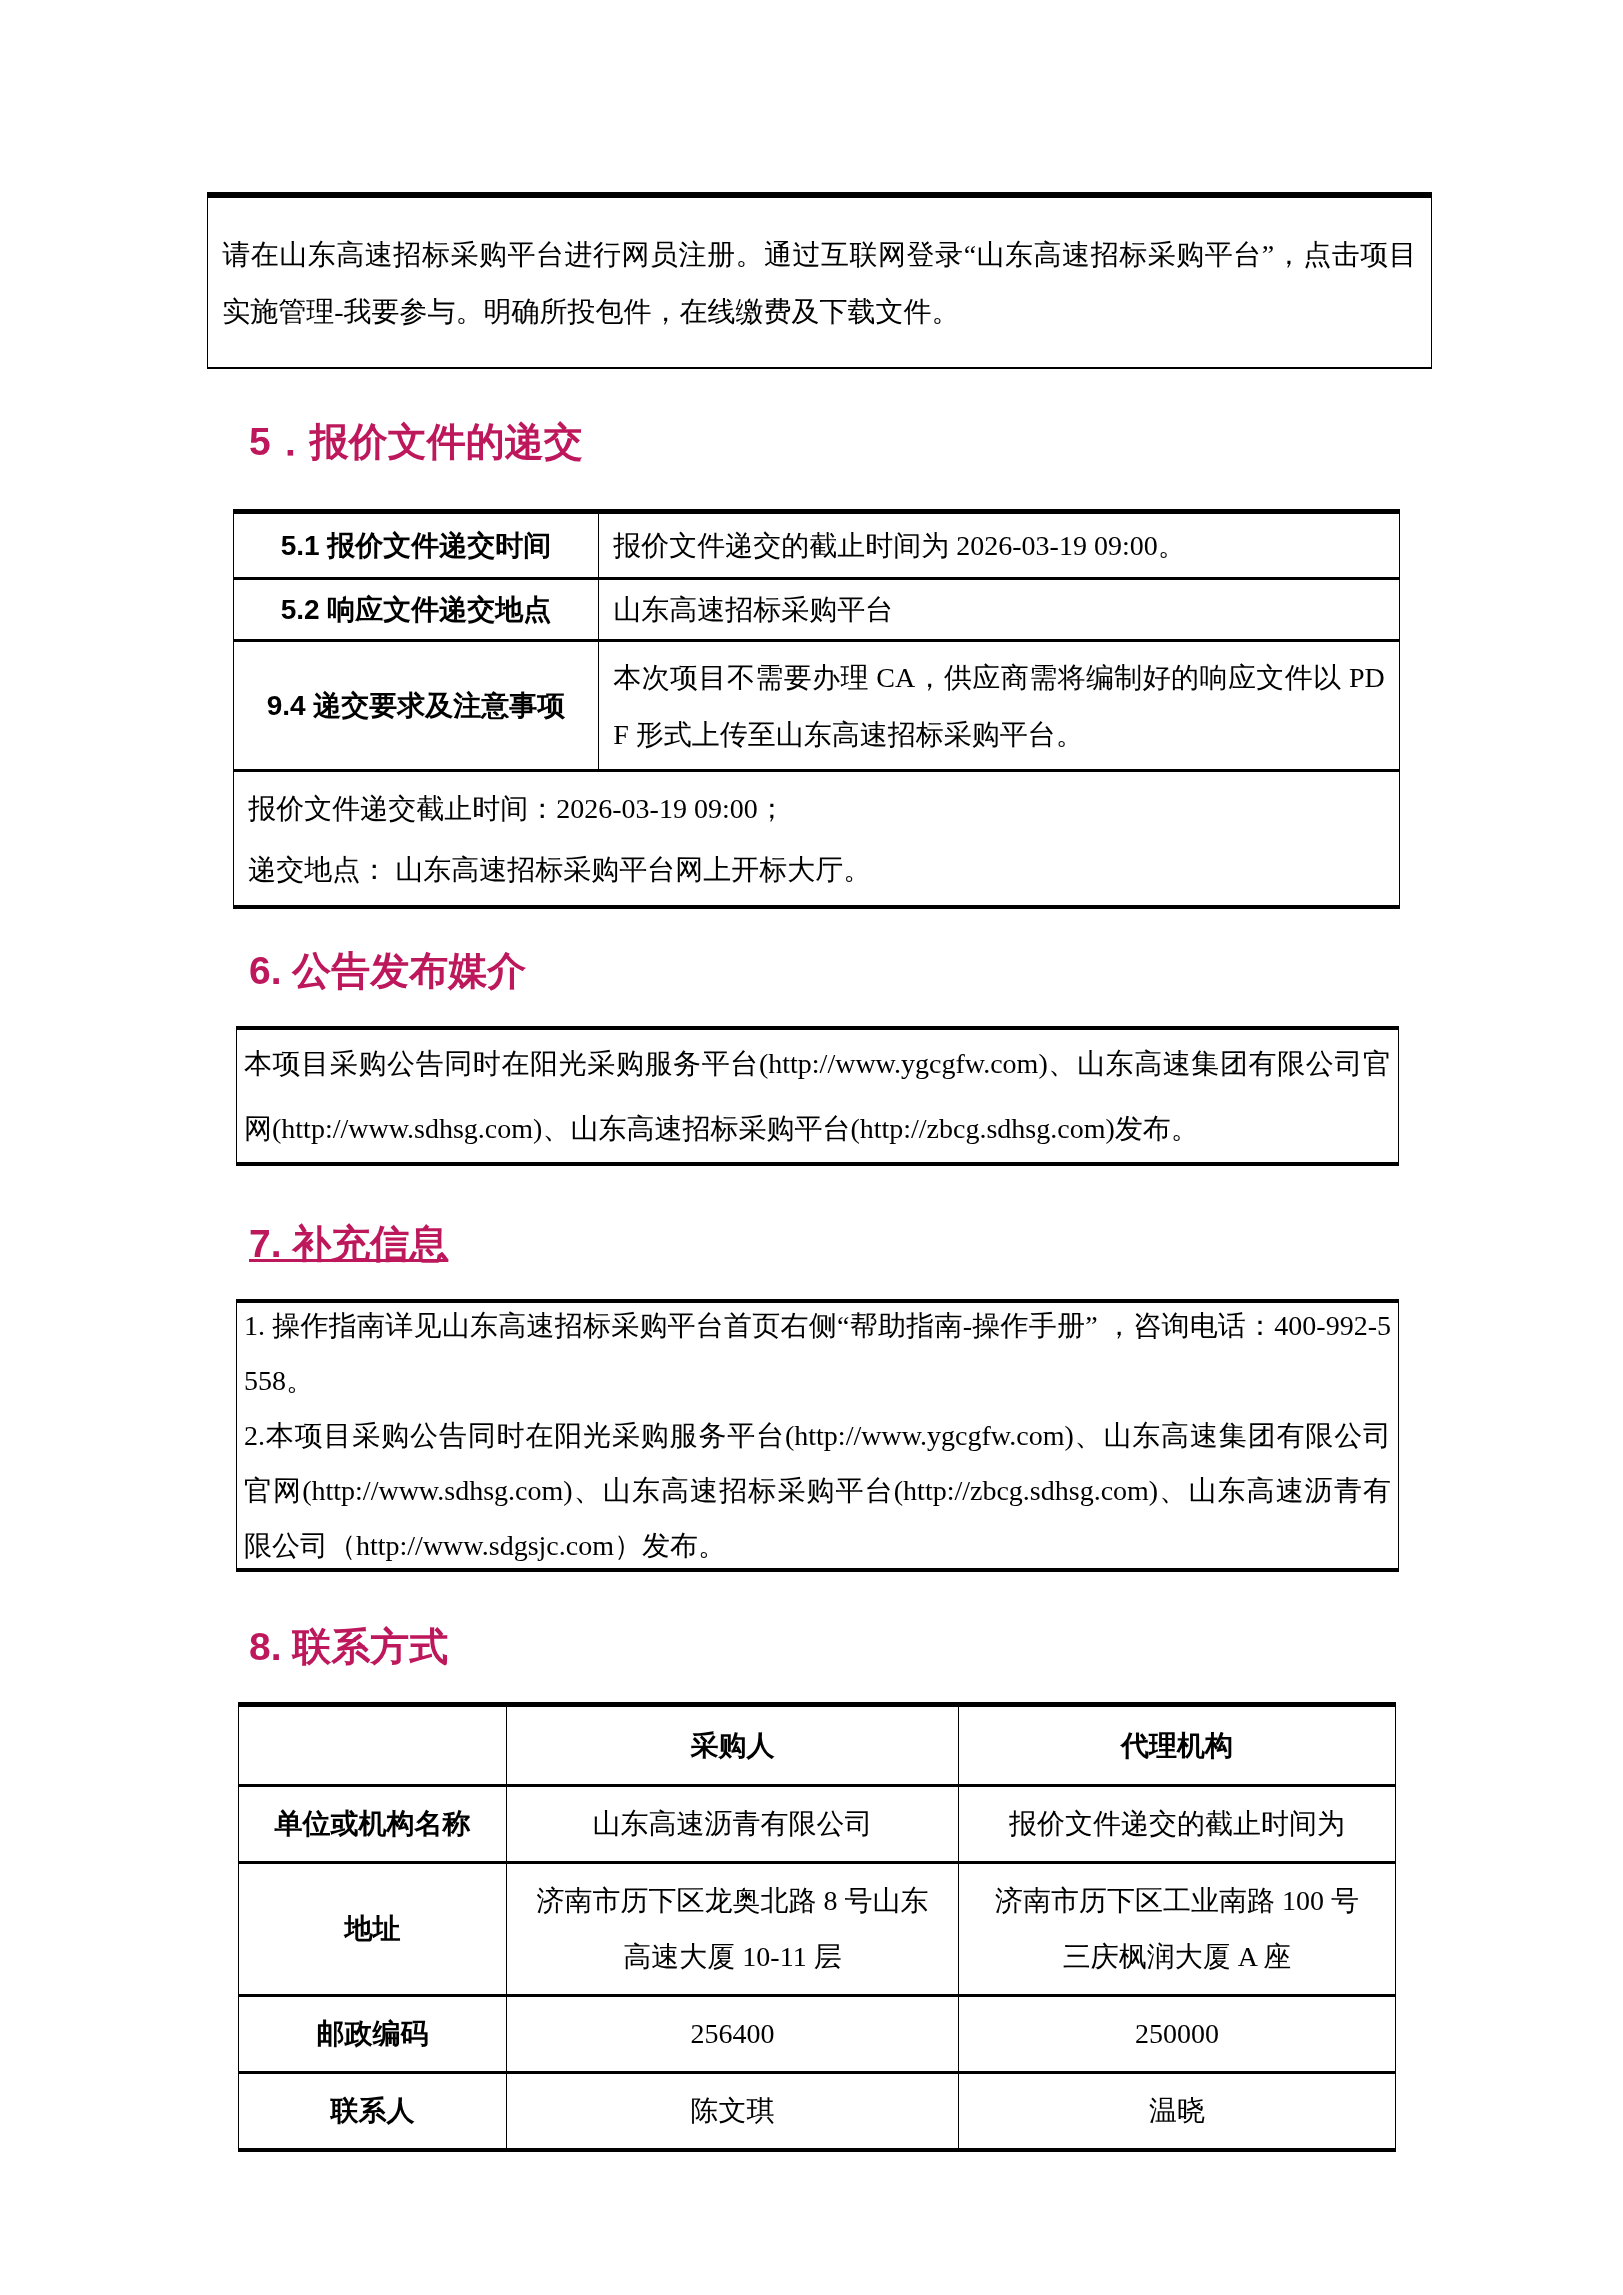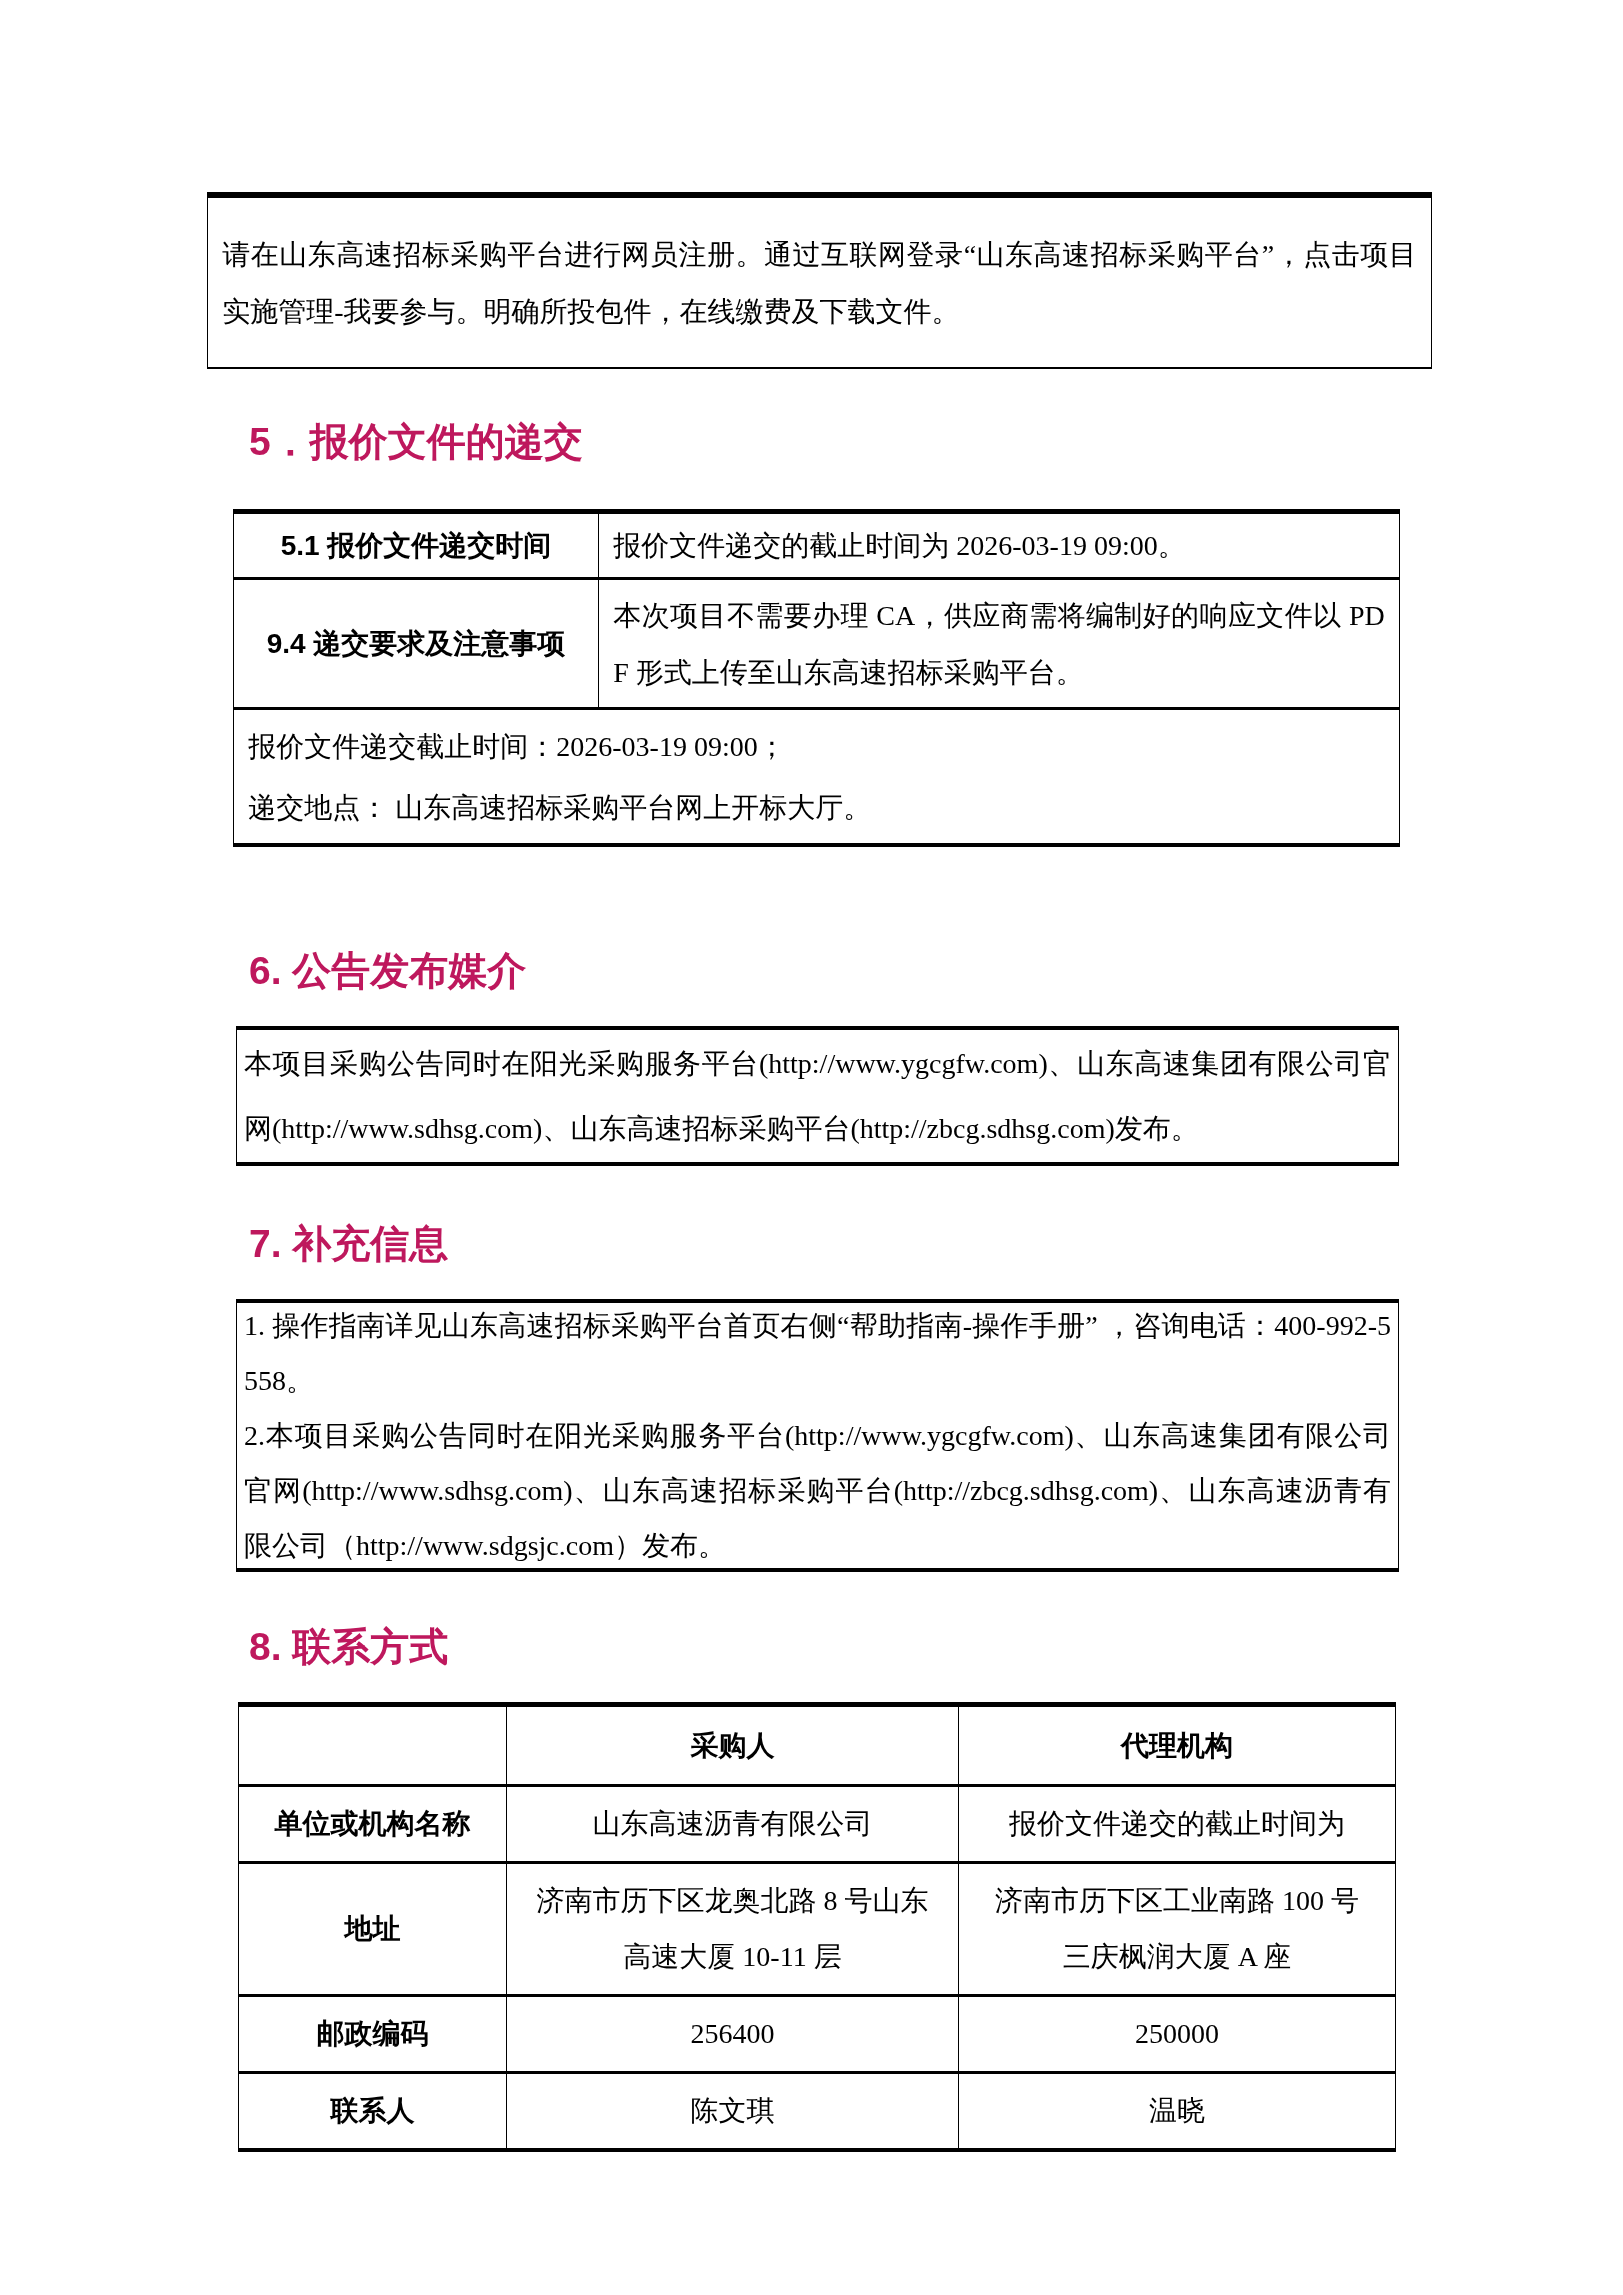--- a/index.html
+++ b/index.html
@@ -95,41 +95,47 @@
 
   <div class="heading abs" style="left:249px;top:415px;">5．报价文件的递交</div>
 
   <div class="tbl abs" id="tbl5">
     <div class="tr r1">
       <div class="td lbl">5.1  报价文件递交时间</div>
       <div class="td val">
         <p>报价文件递交的截止时间为 2026-03-19 09:00。</p>
       </div>
     </div>
+    <div class="tr r2">
+      <div class="td lbl">5.2 响应文件递交地点</div>
+      <div class="td val">
+        <p>山东高速招标采购平台</p>
+      </div>
+    </div>
     <div class="tr r3">
       <div class="td lbl">9.4 递交要求及注意事项</div>
       <div class="td val">
         <p>本次项目不需要办理 CA，供应商需将编制好的响应文件以 PDF 形式上传至山东高速招标采购平台。</p>
       </div>
     </div>
     <div class="tr r4">
       <div class="td val">
         <p>报价文件递交截止时间：2026-03-19 09:00；</p>
         <p>递交地点： 山东高速招标采购平台网上开标大厅。</p>
       </div>
     </div>
   </div>
 
   <div class="heading abs" style="left:249px;top:944px;">6. 公告发布媒介</div>
 
   <div class="box abs" id="box6">
     <p>本项目采购公告同时在阳光采购服务平台(http://www.ygcgfw.com)、山东高速集团有限公司官网(http://www.sdhsg.com)、山东高速招标采购平台(http://zbcg.sdhsg.com)发布。</p>
   </div>
 
-  <div class="heading abs" style="left:249px;top:1217px;">7. 补充信息</div>
+  <div class="heading abs" style="left:249px;top:1217px;text-decoration:underline;">7. 补充信息</div>
 
   <div class="box abs" id="box7">
     <p>1. 操作指南详见山东高速招标采购平台首页右侧“帮助指南-操作手册” ，咨询电话：400-992-5558。</p>
     <p>2.本项目采购公告同时在阳光采购服务平台(http://www.ygcgfw.com)、山东高速集团有限公司官网(http://www.sdhsg.com)、山东高速招标采购平台(http://zbcg.sdhsg.com)、山东高速沥青有限公司（http://www.sdgsjc.com）发布。</p>
   </div>
 
   <div class="heading abs" style="left:249px;top:1620px;">8. 联系方式</div>
 
   <div class="tbl abs" id="tbl8">
     <div class="tr hrow">

